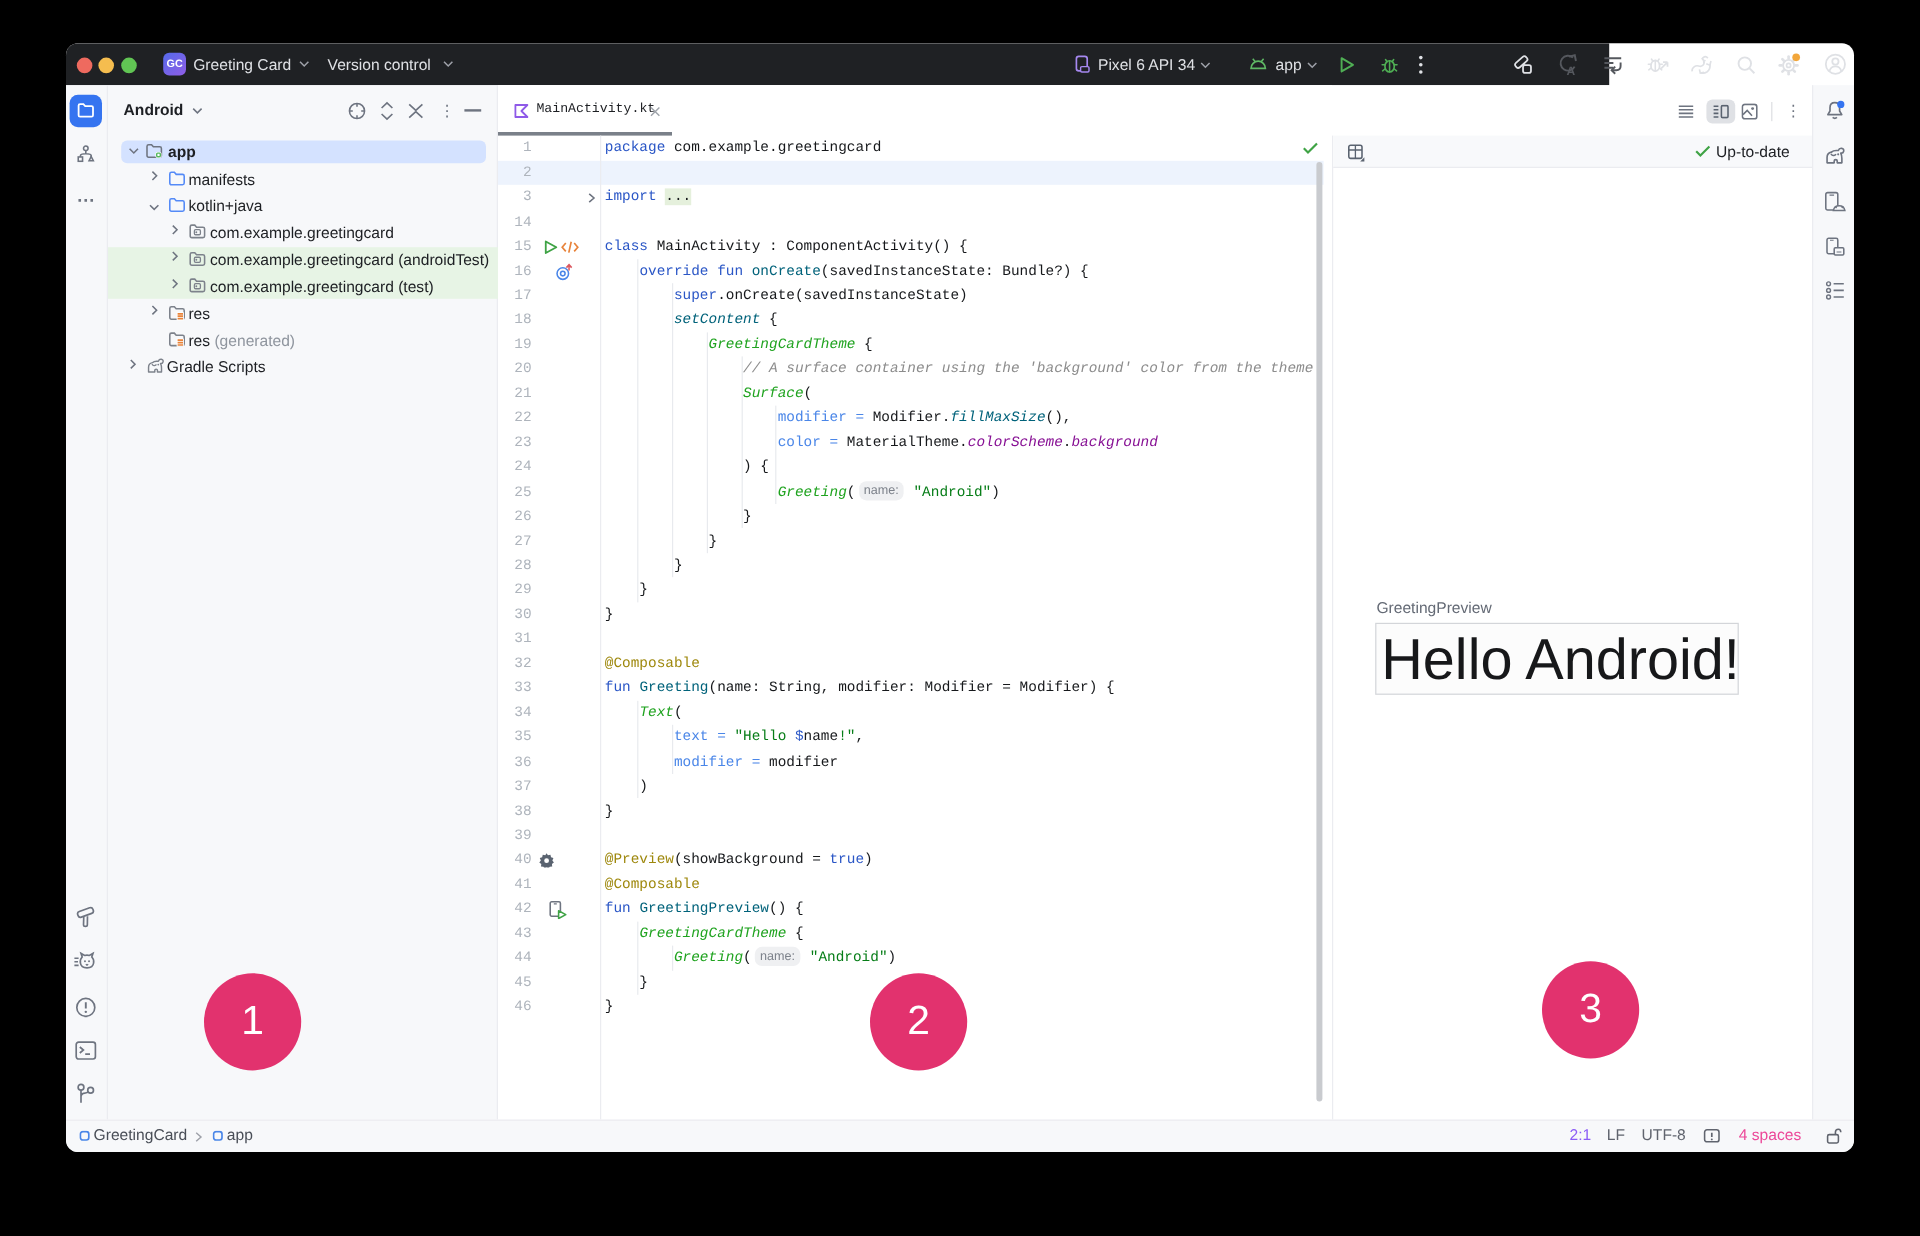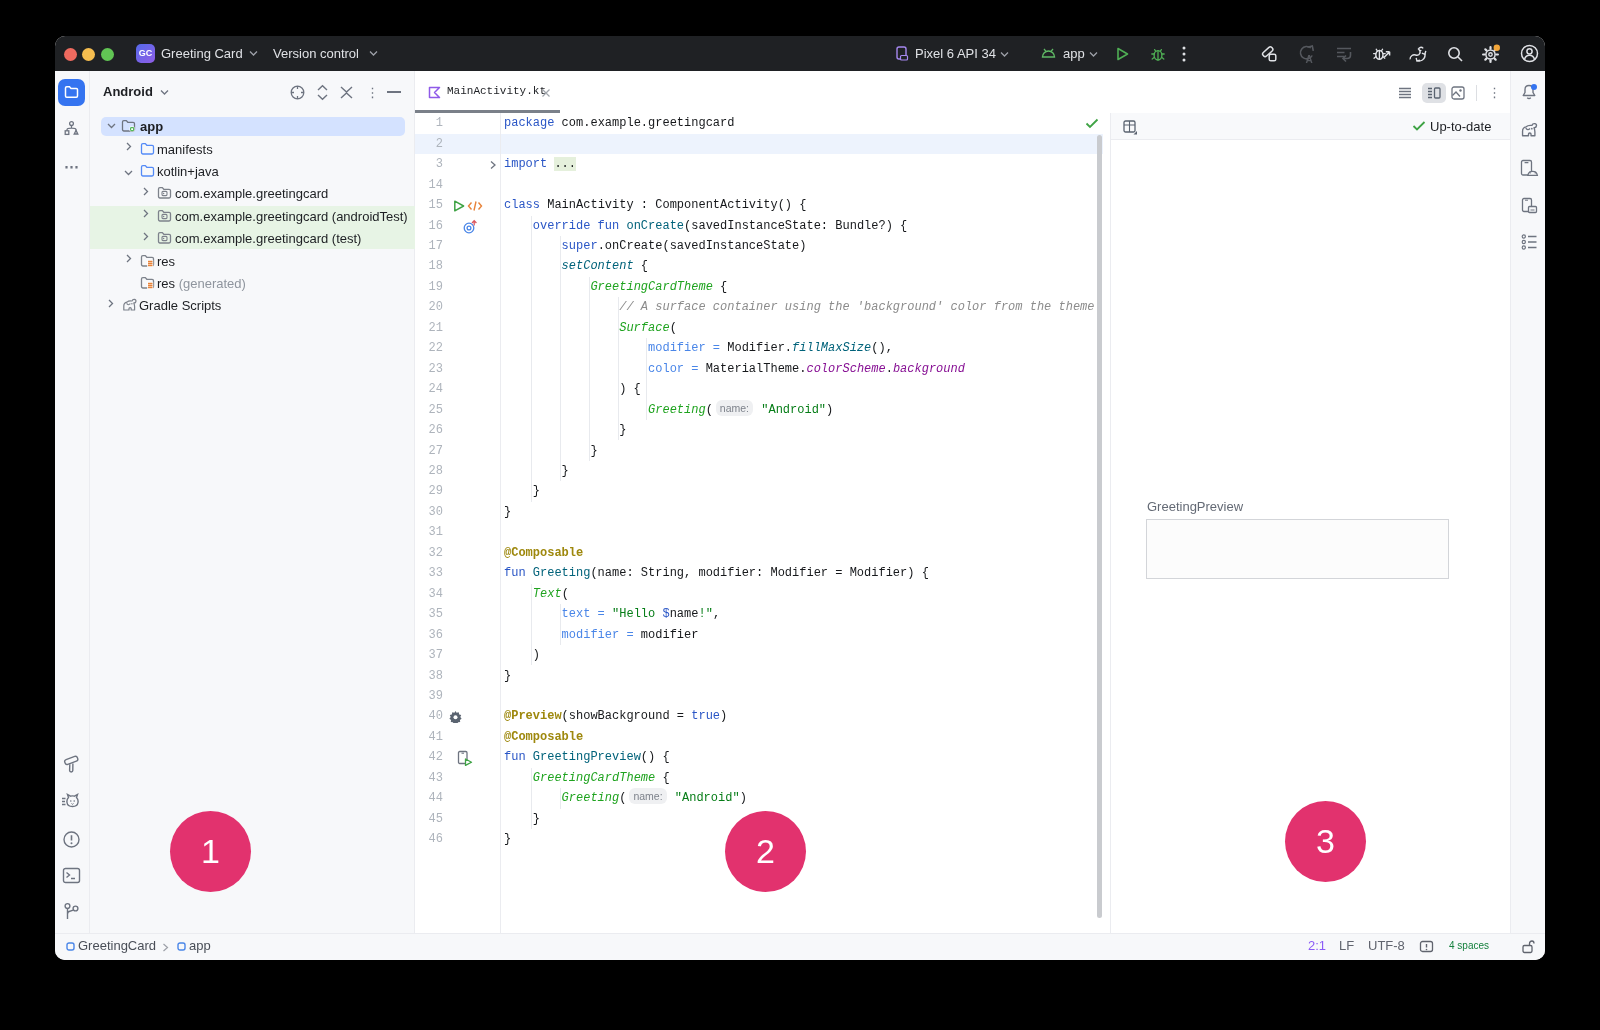--- a/index.html
+++ b/index.html
@@ -2,41 +2,41 @@
 <html><head>
 <meta charset="utf-8">
 <style>
   * { margin:0; padding:0; box-sizing:border-box; }
   html,body { width:1600px; height:1030px; background:#000; overflow:hidden; }
   body { font-family:"Liberation Sans", sans-serif; }
   #win { position:absolute; left:55px; top:36px; width:1490px; height:924px;
          background:#fff; border-radius:10px; overflow:hidden; }
   .abs { position:absolute; }
   
-  #titlebar { position:absolute; left:0; top:0; width:1490px; height:35px; background:#1f2124; }
+  #titlebar { position:absolute; left:0; top:0; width:1286px; height:35px; background:#1f2124; }
   .tl { position:absolute; top:11.5px; width:13px; height:13px; border-radius:50%; }
   .tbtxt { position:absolute; top:0; height:35px; line-height:35px; color:#dfe1e5; font-size:13px; }
   
   #lstrip { position:absolute; left:0; top:35px; width:35px; height:862px; background:#f7f8fa; border-right:1px solid #ebecf0; }
   #rstrip { position:absolute; left:1455px; top:35px; width:35px; height:862px; background:#f7f8fa; border-left:1px solid #ebecf0; }
   
   #proj { position:absolute; left:35px; top:35px; width:325px; height:862px; background:#f7f8fa; border-right:1px solid #ebecf0; }
   .trow { position:absolute; height:22.4px; line-height:22.4px; font-size:13px; color:#1d1f23; white-space:nowrap; }
   
   #editor { position:absolute; left:360px; top:35px; width:695px; height:862px; background:#fff; }
   #tabrow { position:absolute; left:360px; top:35px; width:1095px; height:42px; background:#fff; }
   pre.code { position:absolute; font-family:"Liberation Mono", monospace; font-size:12px; line-height:20.45px; }
   .kw { color:#2a56c6; }
   .na { color:#4a86e8; }
   .fn { color:#00627a; }
   .fni { color:#00627a; font-style:italic;margin-top:17px; }
   .cg { color:#1fa31f;font-style:italic; }
   .str { color:#067d17; }
   .cmt { color:#8c8c8c; font-style:italic; }
-  .ann { color:#9e880d;font-weight:bold; }
+  .ann { color:#9e880d; }
   .pp { color:#871094; font-style:italic; }
   .hint { display:inline-block; font-family:"Liberation Sans",sans-serif; font-size:10.5px; color:#7d828b;
           background:#eff0f2; border-radius:6px; padding:0 4px; height:16px; line-height:16px;
           vertical-align:1px; margin:0 1px 0 3px; }
   .guide { position:absolute; width:1px; background:#e8eaee; }
   
   #preview { position:absolute; left:1055px; top:77px; width:400px; height:820px; background:#fff; border-left:1px solid #ebecf0; }
   
   #status { position:absolute; left:0; top:897px; width:1490px; height:27px; background:#f7f8fa; border-top:1px solid #ebecf0;
             font-size:13px; color:#494e57; }
@@ -446,20 +446,21 @@
       <path d="M6.5 1 V12 M1 5 H12" stroke="#5a6370" stroke-width="1.1"></path>
       <path d="M10.5 14.5 L14 14.5 L14 11" fill="#5a6370"></path>
     </svg>
   <svg class="icon" style="left:1357px; top:84px;" width="14" height="12" viewBox="0 0 14 12">
       <path d="M1.5 6 L5 9.5 L12.5 2" stroke="#3fa345" stroke-width="1.8" fill="none"></path>
     </svg>
   <div class="abs" style="left:1375px; top:83px; font-size:13px; color:#1d1f23;">Up-to-date</div>
 
   <div class="abs" style="left:1092px; top:463px; font-size:13px; color:#646a75;">GreetingPreview</div>
   <div class="abs" style="left:1091px; top:483px; width:303px; height:60px; background:#fcfcfc; border:1px solid #d3d5d9;"></div>
+  <div class="abs" style="left:1096px; top:485px; width:303px; height:60px; line-height:60px; font-size:48px; color:#17181a; letter-spacing:0;">Hello Android!</div>
 
   <div id="rstrip"></div>
   <svg class="icon" style="left:1465px; top:47px;" width="18" height="18" viewBox="0 0 18 18">
       <path d="M9 2.5 Q13 2.5 13 6.5 V9.5 L14.8 12.5 H3.2 L5 9.5 V6.5 Q5 2.5 9 2.5 Z" fill="none" stroke="#6e7480" stroke-width="1.4" stroke-linejoin="round"></path>
       <path d="M7.2 14.8 Q9 16.3 10.8 14.8" fill="none" stroke="#6e7480" stroke-width="1.4"></path>
       <circle cx="14" cy="4" r="3" fill="#3574f0"></circle>
     </svg>
   <svg class="icon" style="left:1464px; top:86px;" width="19" height="16" viewBox="0 0 16 14">
       <path d="M2.8 12 L2.8 8 Q2.8 4.8 6 4.2 Q7.4 2.8 10.2 3 L11 3 Q11.6 1.2 13.4 1.4 Q15.3 1.7 14.9 3.5 Q14.5 5.2 12.8 4.9 Q13.6 6.6 13.6 8.8 L13.6 12 L10.2 12 L10.2 10.6 Q10.2 9.6 9.1 9.6 Q8 9.6 8 10.6 L8 12 Z" fill="none" stroke="#6e7480" stroke-width="1.2" stroke-linejoin="round"></path>
       <path d="M5.6 5.4 Q7.2 7.8 9.4 5.7" fill="none" stroke="#6e7480" stroke-width="1.1"></path>
@@ -497,21 +498,21 @@
     </svg>
   <div class="abs" style="left:134px; top:897px; height:27px; line-height:26px; font-size:13px; color:#494e57;">app</div>
   <div class="abs" style="left:1253px; top:897px; height:38px; line-height:26px; font-size:13px; color:#8b5cf6;">2:1</div>
   <div class="abs" style="left:1284px; top:897px; height:27px; line-height:26px; font-size:13px; color:#60646e;">LF</div>
   <div class="abs" style="left:1313px; top:897px; height:17px; line-height:26px; font-size:13px; color:#60646e;">UTF-8</div>
   <svg class="icon" style="left:1364px; top:904px;" width="15" height="14" viewBox="0 0 15 14">
       <rect x="1.5" y="1.5" width="12" height="10" rx="2" fill="none" stroke="#60646e" stroke-width="1.3"></rect>
       <path d="M7.5 4 V7.5" stroke="#60646e" stroke-width="1.4"></path>
       <circle cx="7.5" cy="9.5" r="0.8" fill="#60646e"></circle>
     </svg>
-  <div class="abs" style="left:1394px; top:897px; height:27px; line-height:26px; font-size:10px; color:#15803d;">4 spaces</div>
+  <div class="abs" style="left:1394px; top:897px; height:27px; line-height:26px; font-size:13px; color:#ec4899;">4 spaces</div>
   <svg class="icon" style="left:1466px; top:903px;" width="14" height="15" viewBox="0 0 14 15">
       <rect x="2" y="6.5" width="9" height="7" rx="1.4" fill="none" stroke="#60646e" stroke-width="1.3"></rect>
       <path d="M8.5 6.5 V4.5 Q8.5 2 11 2 Q13 2 13 4.5" fill="none" stroke="#60646e" stroke-width="1.3"></path>
     </svg>
 </div>
 
 <div class="pnum" style="left:170px; top:811px;">1</div>
 <div class="pnum" style="left:725px; top:811px;">2</div>
 <div class="pnum" style="left:1285px; top:801px;">3</div>
 

